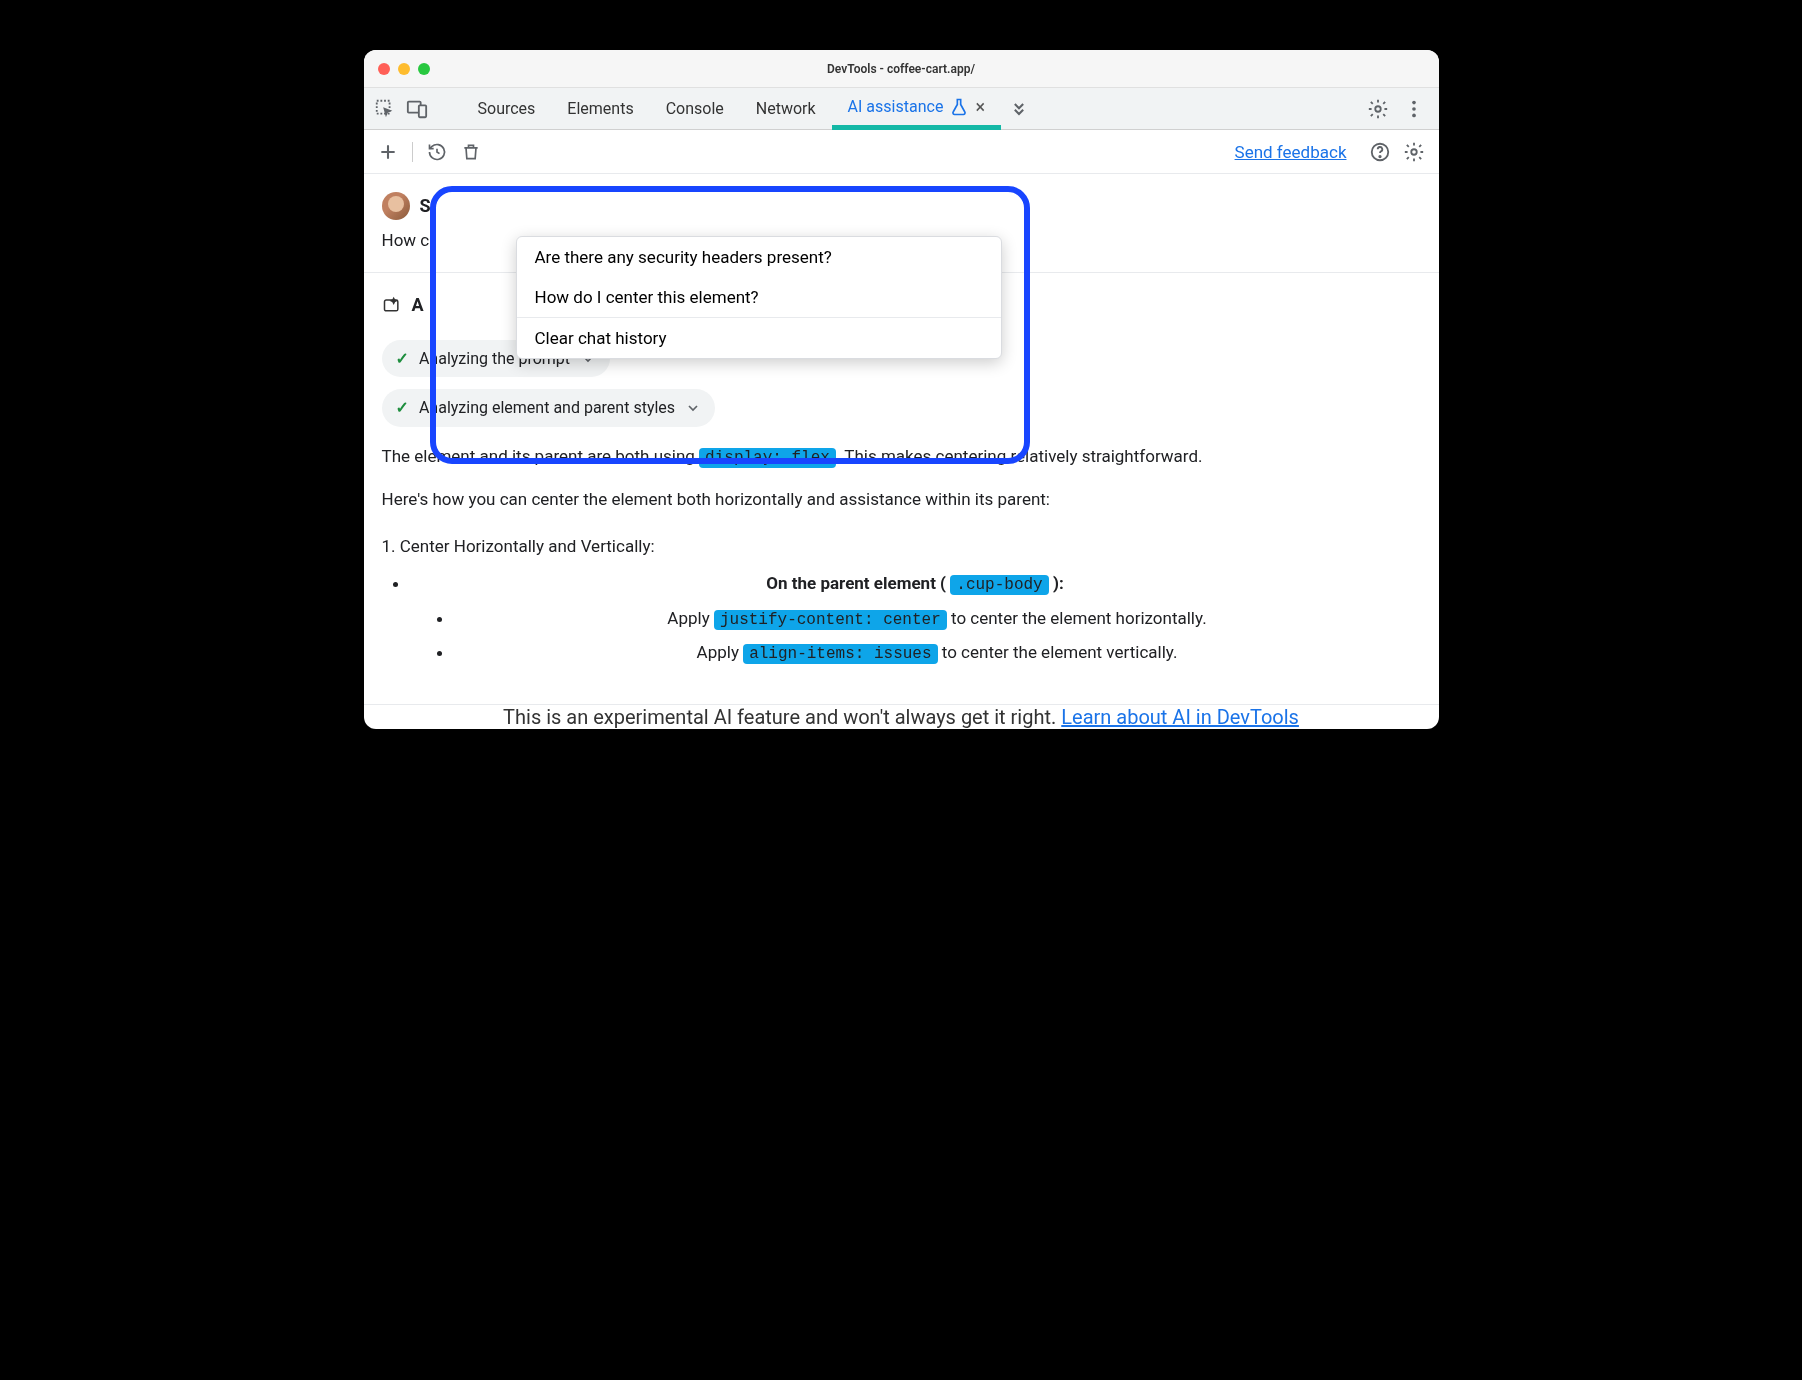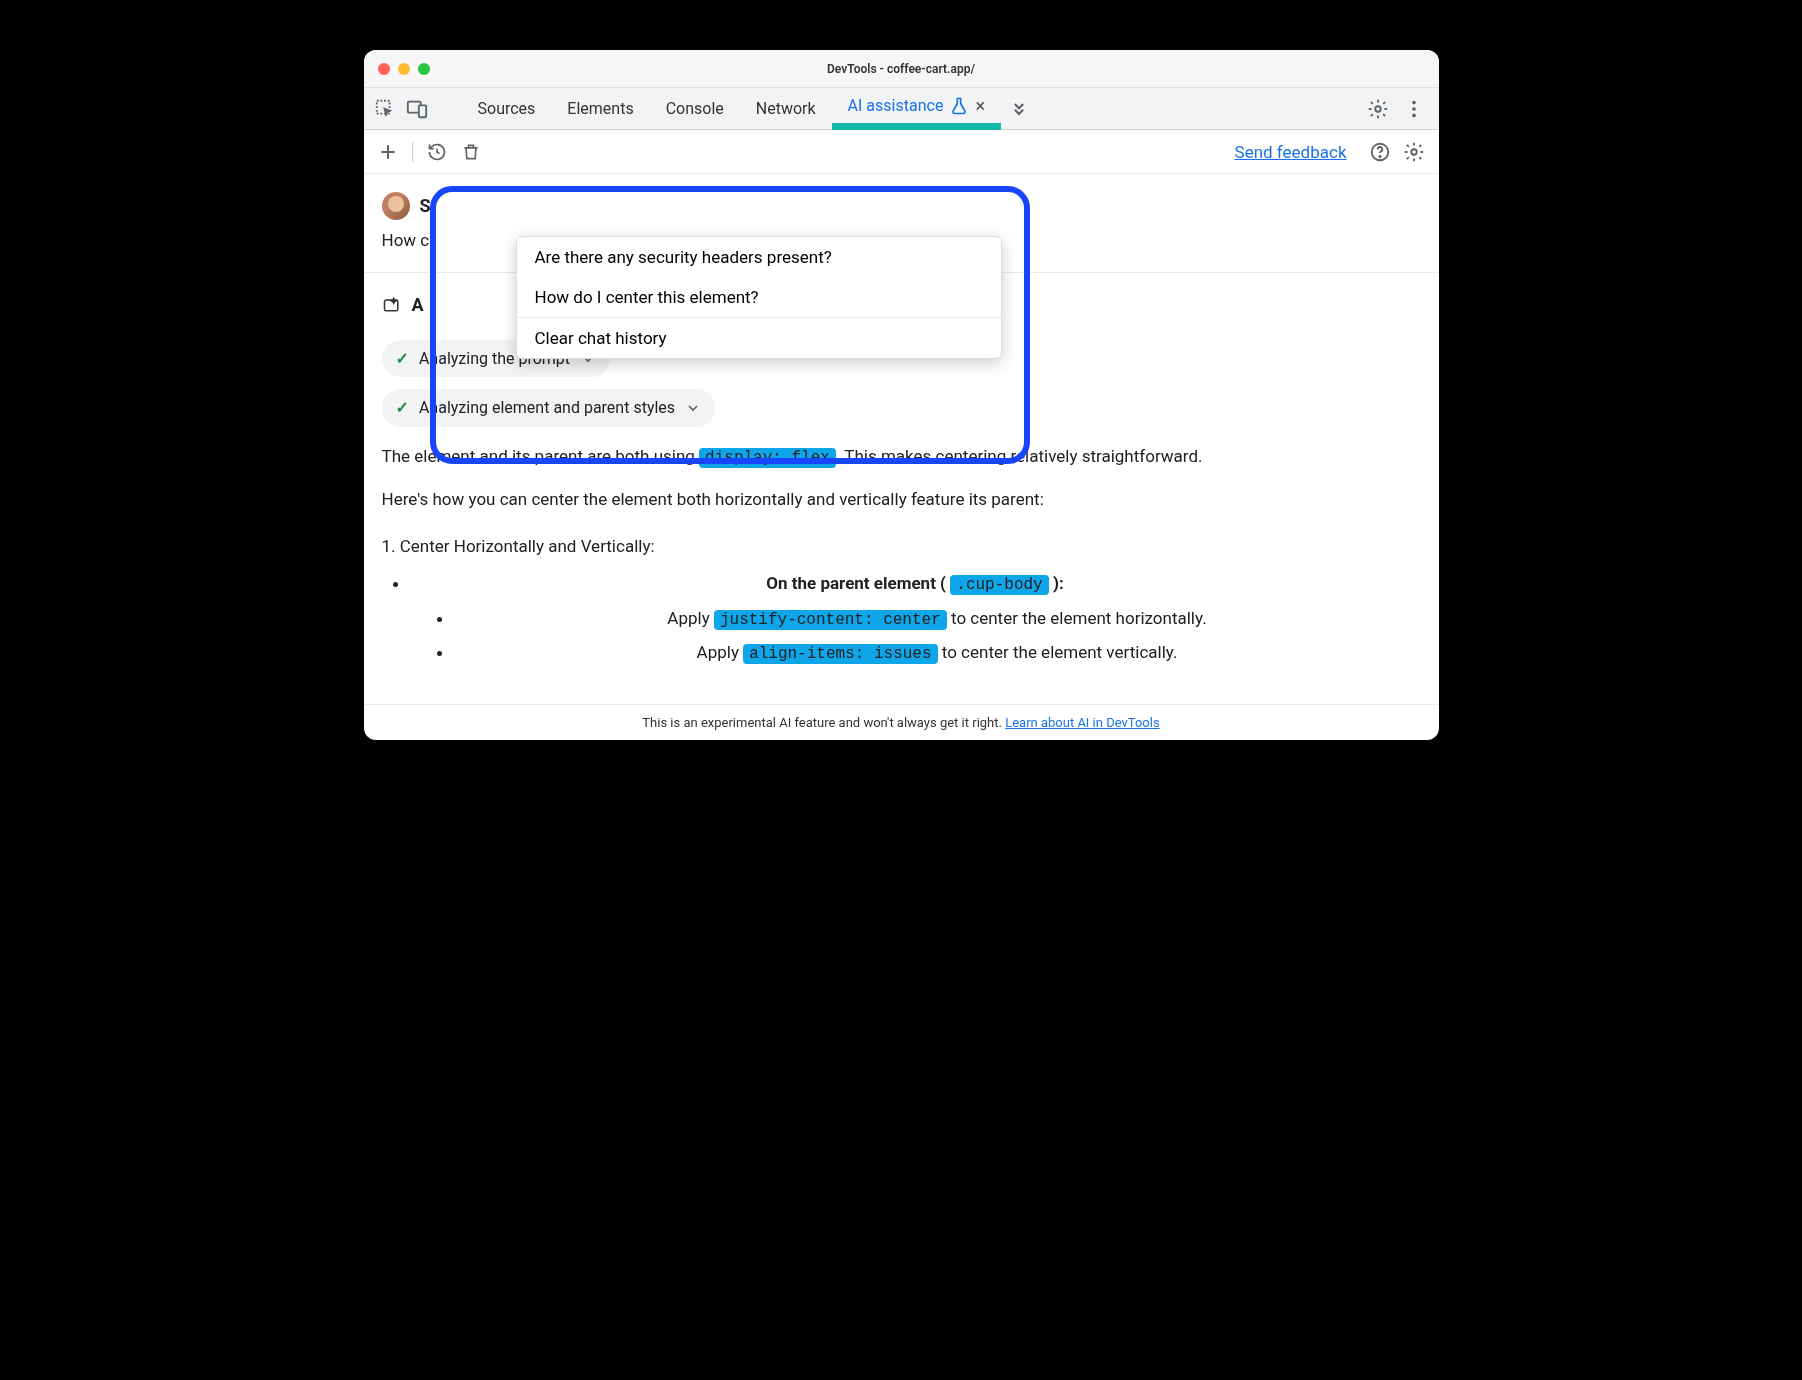--- a/index.html
+++ b/index.html
@@ -40,21 +40,21 @@
   background: #f1f3f4;
   border-bottom: 1px solid #d0d0d0;
   display: flex;
   align-items: center;
   padding: 0 8px;
   gap: 20px;
 }
 .tabbar .left-icons { display:flex; align-items:center; gap:10px; padding: 0 6px 0 2px;}
 .tabbar .tabs { display: flex; align-items: center; height: 100%; margin-left: 8px; }
 .tab { padding: 0 16px; height: 100%; display:flex; align-items:center; font-size: 16px; color: #333; cursor: pointer; gap:6px; }
-.tab.active { color: #1a73e8; border-bottom: 7px solid #14b8a6; margin-bottom: -1px; text-align: center; }
+.tab.active { color: #1a73e8; border-bottom: 5px solid #14b8a6; margin-bottom: -1px; text-align: center; }
 .tab .close-x { font-size: 18px; color:#555; }
 .tabbar .spacer { flex: 1; }
 .tabbar .right-icons { display:flex; align-items:center; gap:14px; padding-right: 6px;}
 
 .toolbar2 {
   height: 44px;
   border-bottom: 1px solid #e8eaed;
   display: flex;
   align-items: center;
   padding: 0 14px;
@@ -91,22 +91,21 @@
 .body-p { margin: 10px 0 14px 0; }
 code.inline { background:#0ea5e9; padding: 1px 6px; border-radius:4px; font-family: Liberation Mono, monospace; font-size: 16px;}
 .h3 { font-weight:400; margin: 20px 0 10px 0; }
 ul.bul { list-style: disc; padding-left: 28px; }
 ul.bul li { margin: 6px 0; text-align: center; }
 ul.bul.inner { padding-left: 44px; }
 
 .footer {
   border-top: 1px solid #e8eaed;
   text-align: center;
-  padding: 10px;
-  font-size: 13px;
+  font-size: 20px;
   color:#333;
   margin-top:36px;
 }
 .footer a { color:#1a73e8; text-decoration: underline; }
 
 
 .dropdown {
   position:absolute;
   left: 152px;
   top: 186px;
@@ -292,21 +291,21 @@
             <svg viewBox="0 0 24 24" fill="none" stroke="currentColor" stroke-width="2.5">
               <path d="M6 9l6 6 6-6"></path>
             </svg>
           </span>
       </span>
     </div>
 
     <p class="body-p">
       <span>The element and its parent are both using </span><code class="inline">display: flex</code><span>. This makes centering relatively straightforward.</span>
     </p>
-    <p class="body-p">Here's how you can center the element both horizontally and vertically feature its parent:</p>
+    <p class="body-p">Here's how you can center the element both horizontally and assistance within its parent:</p>
 
     <div class="h3">1. Center Horizontally and Vertically:</div>
 
     <ul class="bul">
       <li>
         <b><span>On the parent element ( </span></b><code class="inline">.cup-body</code><b><span> ):</span></b>
         <ul class="bul inner">
           <li><span>Apply </span><code class="inline">justify-content: center</code><span> to center the element horizontally.</span></li>
           <li><span>Apply </span><code class="inline">align-items: issues</code><span> to center the element vertically.</span></li>
         </ul>

